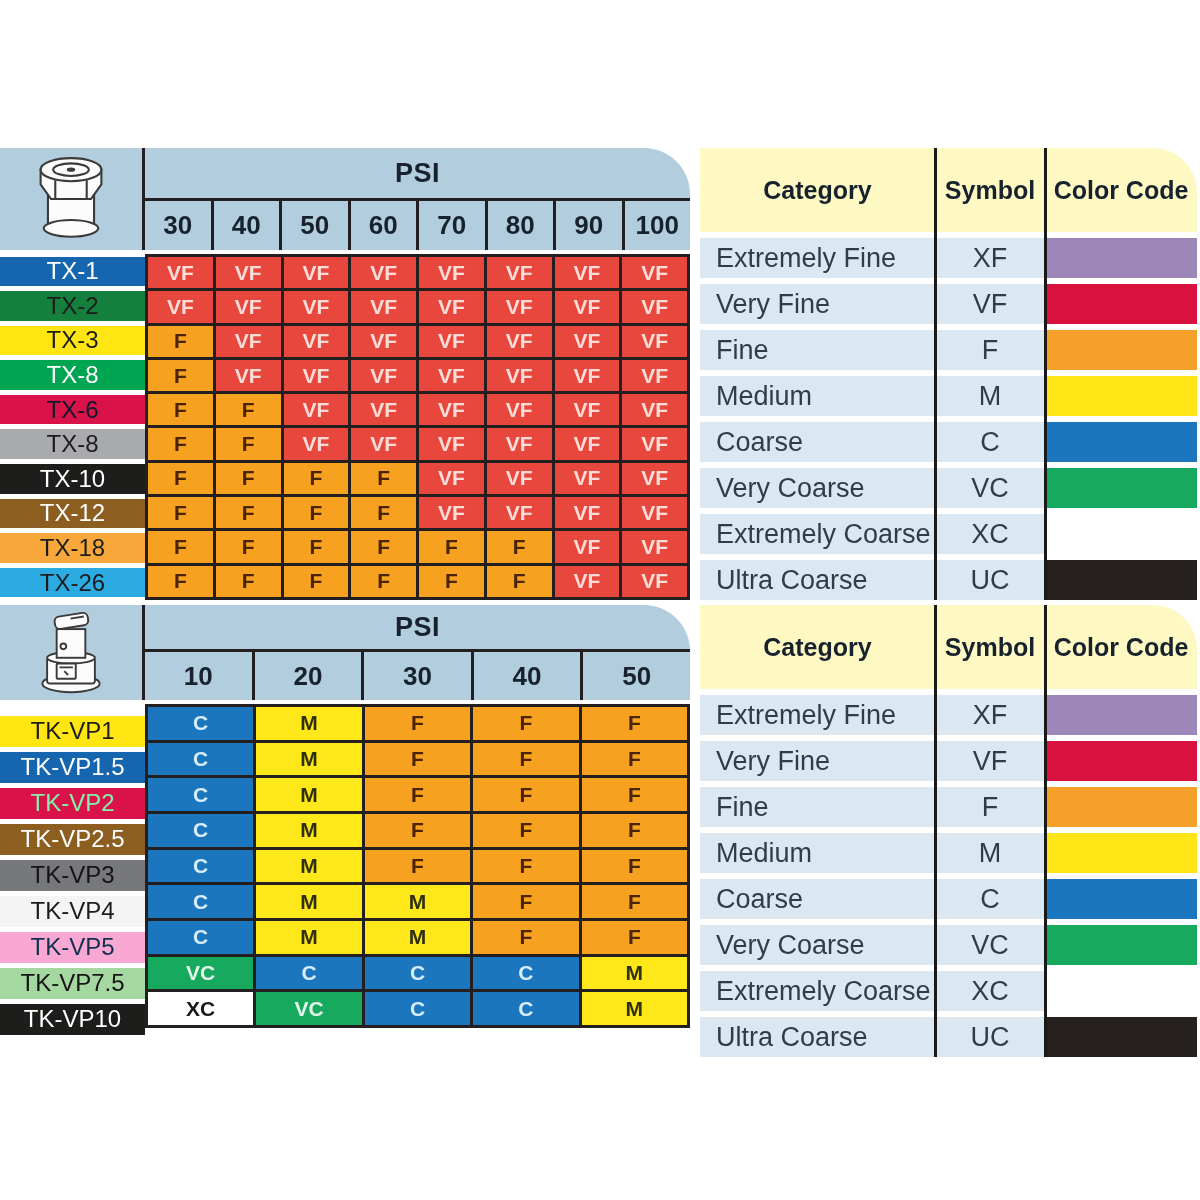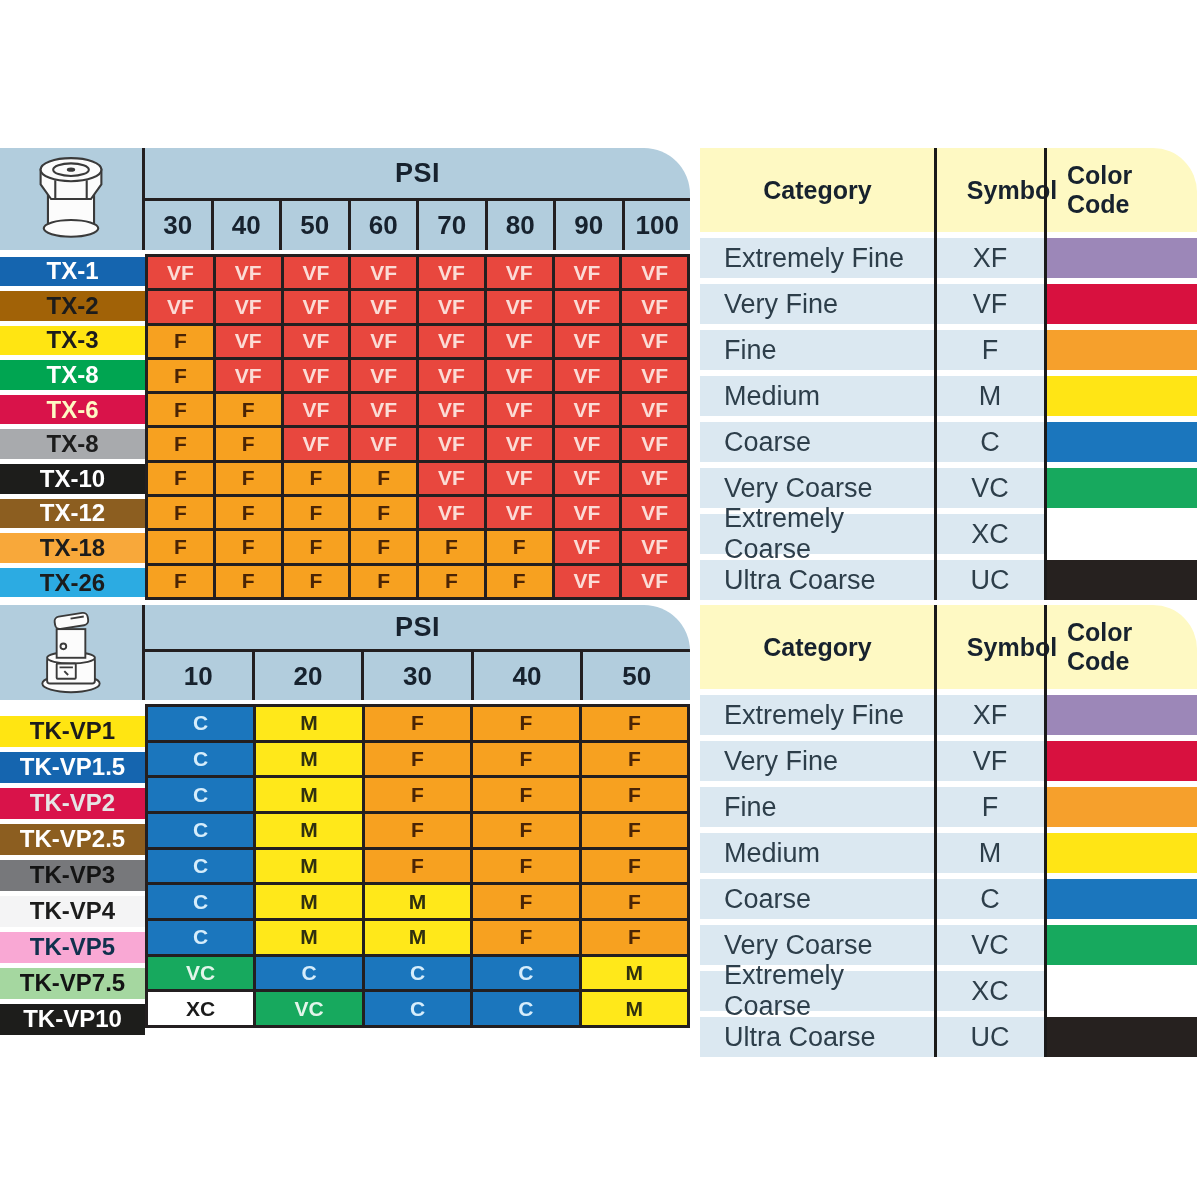--- a/index.html
+++ b/index.html
@@ -25,43 +25,43 @@
   .col-row{flex:1;display:flex;}
   .col-row .col{flex:1;display:flex;align-items:center;justify-content:center;
                 font-weight:bold;font-size:26px;color:#17222e;border-left:3px solid #231f20;}
   .col-row .col:first-child{border-left:none;}
 
   .labels{position:absolute;left:0;width:145px;display:flex;flex-direction:column;}
   #tx-table .labels{top:106px;height:346px;}
   #tk-table .labels{top:108px;height:324px;}
   .lslot{flex:1;display:flex;padding:2.5px 0;box-sizing:border-box;}
   .lchip{flex:1;display:flex;align-items:center;justify-content:center;
-         font-weight:bold;font-size:24px;}
+         font-weight:normal;font-size:24px;}
 
   .dgrid{position:absolute;left:145px;right:0;display:grid;background:#231f20;
          gap:3px;padding:3px;box-sizing:border-box;}
   #tx-table .dgrid{top:106px;height:346px;grid-template-columns:repeat(8,1fr);grid-template-rows:repeat(10,1fr);}
   #tk-table .dgrid{top:99px;height:324px;grid-template-columns:repeat(5,1fr);grid-template-rows:repeat(9,1fr);}
   .dcell{display:flex;align-items:center;justify-content:center;font-weight:bold;font-size:21px;}
 
   
   .legend{position:absolute;left:700px;width:497px;height:452px;}
   #legend-top{top:148px;}
   #legend-bottom{top:605px;}
   .lhead{height:84px;background:#fef9c3;border-radius:0 44px 0 0;display:flex;overflow:hidden;}
   .lhead .hcat{width:235px;flex:0 0 235px;display:flex;align-items:center;justify-content:center;
                font-weight:bold;font-size:25px;color:#17222e;}
   .lhead .hsym{width:110px;flex:0 0 110px;display:flex;align-items:center;justify-content:center;
-               font-weight:bold;font-size:25px;color:#17222e;margin-left:22px;}
+               font-weight:bold;font-size:25px;color:#17222e;}
   .lhead .hcol{flex:1;display:flex;align-items:center;justify-content:center;
                font-weight:bold;font-size:25px;color:#17222e;}
   .lrows{display:flex;flex-direction:column;}
   .lrow{height:40px;margin-top:6px;display:flex;}
   .lcat{width:235px;flex:0 0 235px;background:#dbe8f1;display:flex;align-items:center;
-        padding-left:24px;box-sizing:border-box;font-size:27px;color:#2d3e4a;}
+        padding-left:16px;box-sizing:border-box;font-size:27px;color:#2d3e4a;}
   .lsym{width:110px;flex:0 0 110px;background:#dbe8f1;display:flex;align-items:center;justify-content:center;
         font-size:27px;color:#2d3e4a;}
   .lswatch{flex:1;}
   .vline{position:absolute;top:0;bottom:0;width:3px;background:#1a1a1a;z-index:5;}
   .vline.v1{left:234px;}
   .vline.v2{left:344px;}
 
   svg .ln{fill:#fcfcfc;stroke:#3a3a3a;stroke-width:2px;}
   svg .dk{fill:#3a3a3a;stroke:none;}
 </style>
@@ -96,30 +96,30 @@
             <div class="col">90</div>
             <div class="col">100</div>
           </div>
       </div>
     </div>
     <div class="labels">
         <div class="lslot">
           <div class="lchip" style="background: rgb(21, 101, 175); color: rgb(255, 255, 255);">TX-1</div>
         </div>
         <div class="lslot">
-          <div class="lchip" style="background: #a16207; color: rgb(28, 28, 28);">TX-2</div>
+          <div class="lchip" style="background: #15803d; color: rgb(28, 28, 28);">TX-2</div>
         </div>
         <div class="lslot">
           <div class="lchip" style="background: rgb(255, 229, 18); color: rgb(28, 28, 28);">TX-3</div>
         </div>
         <div class="lslot">
           <div class="lchip" style="background: rgb(0, 165, 81); color: rgb(255, 255, 255);">TX-8</div>
         </div>
         <div class="lslot">
-          <div class="lchip" style="background: rgb(217, 19, 74); color: #fef9c3;">TX-6</div>
+          <div class="lchip" style="background: rgb(217, 19, 74); color: #0f172a;">TX-6</div>
         </div>
         <div class="lslot">
           <div class="lchip" style="background: rgb(168, 170, 173); color: rgb(28, 28, 28);">TX-8</div>
         </div>
         <div class="lslot">
           <div class="lchip" style="background: rgb(29, 29, 27); color: rgb(255, 255, 255);">TX-10</div>
         </div>
         <div class="lslot">
           <div class="lchip" style="background: rgb(140, 94, 32); color: rgb(255, 255, 255);">TX-12</div>
         </div>
@@ -244,21 +244,21 @@
       </div>
     </div>
     <div class="labels">
         <div class="lslot">
           <div class="lchip" style="background: rgb(255, 229, 18); color: rgb(28, 28, 28);">TK-VP1</div>
         </div>
         <div class="lslot">
           <div class="lchip" style="background: rgb(21, 101, 175); color: rgb(255, 255, 255);">TK-VP1.5</div>
         </div>
         <div class="lslot">
-          <div class="lchip" style="background: rgb(217, 19, 74); color: #e5e5e5;">TK-VP2</div>
+          <div class="lchip" style="background: rgb(217, 19, 74); color: #86efac;">TK-VP2</div>
         </div>
         <div class="lslot">
           <div class="lchip" style="background: rgb(140, 94, 32); color: rgb(255, 255, 255);">TK-VP2.5</div>
         </div>
         <div class="lslot">
           <div class="lchip" style="background: rgb(119, 120, 123); color: rgb(20, 20, 20);">TK-VP3</div>
         </div>
         <div class="lslot">
           <div class="lchip" style="background: rgb(244, 244, 245); color: rgb(28, 28, 28);">TK-VP4</div>
         </div>

